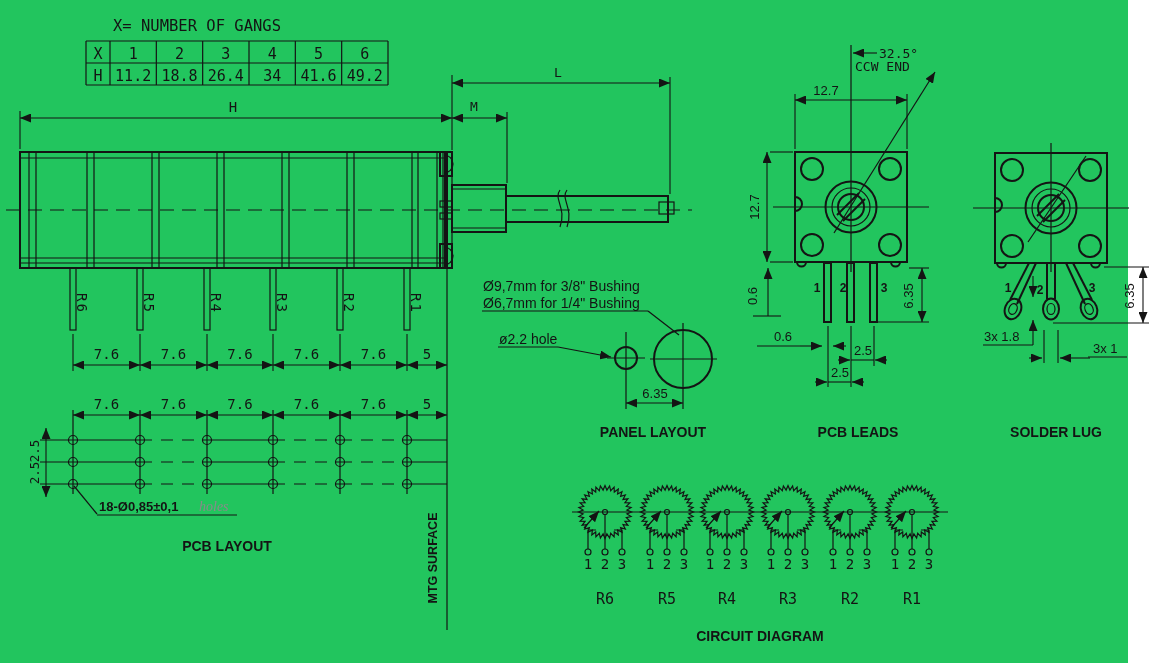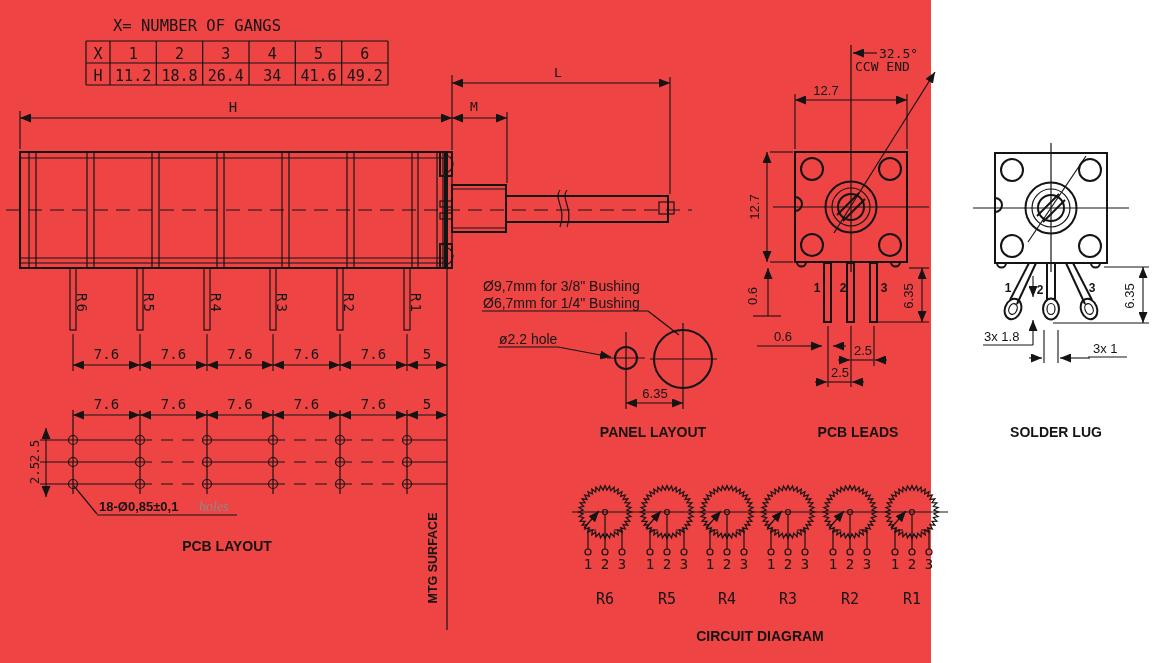--- a/index.html
+++ b/index.html
@@ -1,16 +1,16 @@
 <!DOCTYPE html>
 <html><head>
 <meta charset="utf-8">
 <style>
   html,body{margin:0;padding:0;background:#fff}
-  #stage{position:relative;width:931px;height:663px;background:#ef4444}
+  #stage{position:relative;width:1128px;height:663px;background:#22c55e}
   svg{display:block}
   svg line,svg path,svg rect,svg circle,svg ellipse,svg polyline{stroke:#141414;fill:none;stroke-width:1.2}
   .o{stroke-width:2}
   .t{stroke-width:1.2}
   .dim{stroke-width:1.1}
   .dash{stroke-dasharray:14,8;stroke-width:1.2}
   .gdash{stroke-dasharray:12,9}
   svg text{stroke:none;fill:#141414}
   .cad{font-family:"DejaVu Sans Mono",monospace}
   .sans{font-family:"Liberation Sans",sans-serif}

